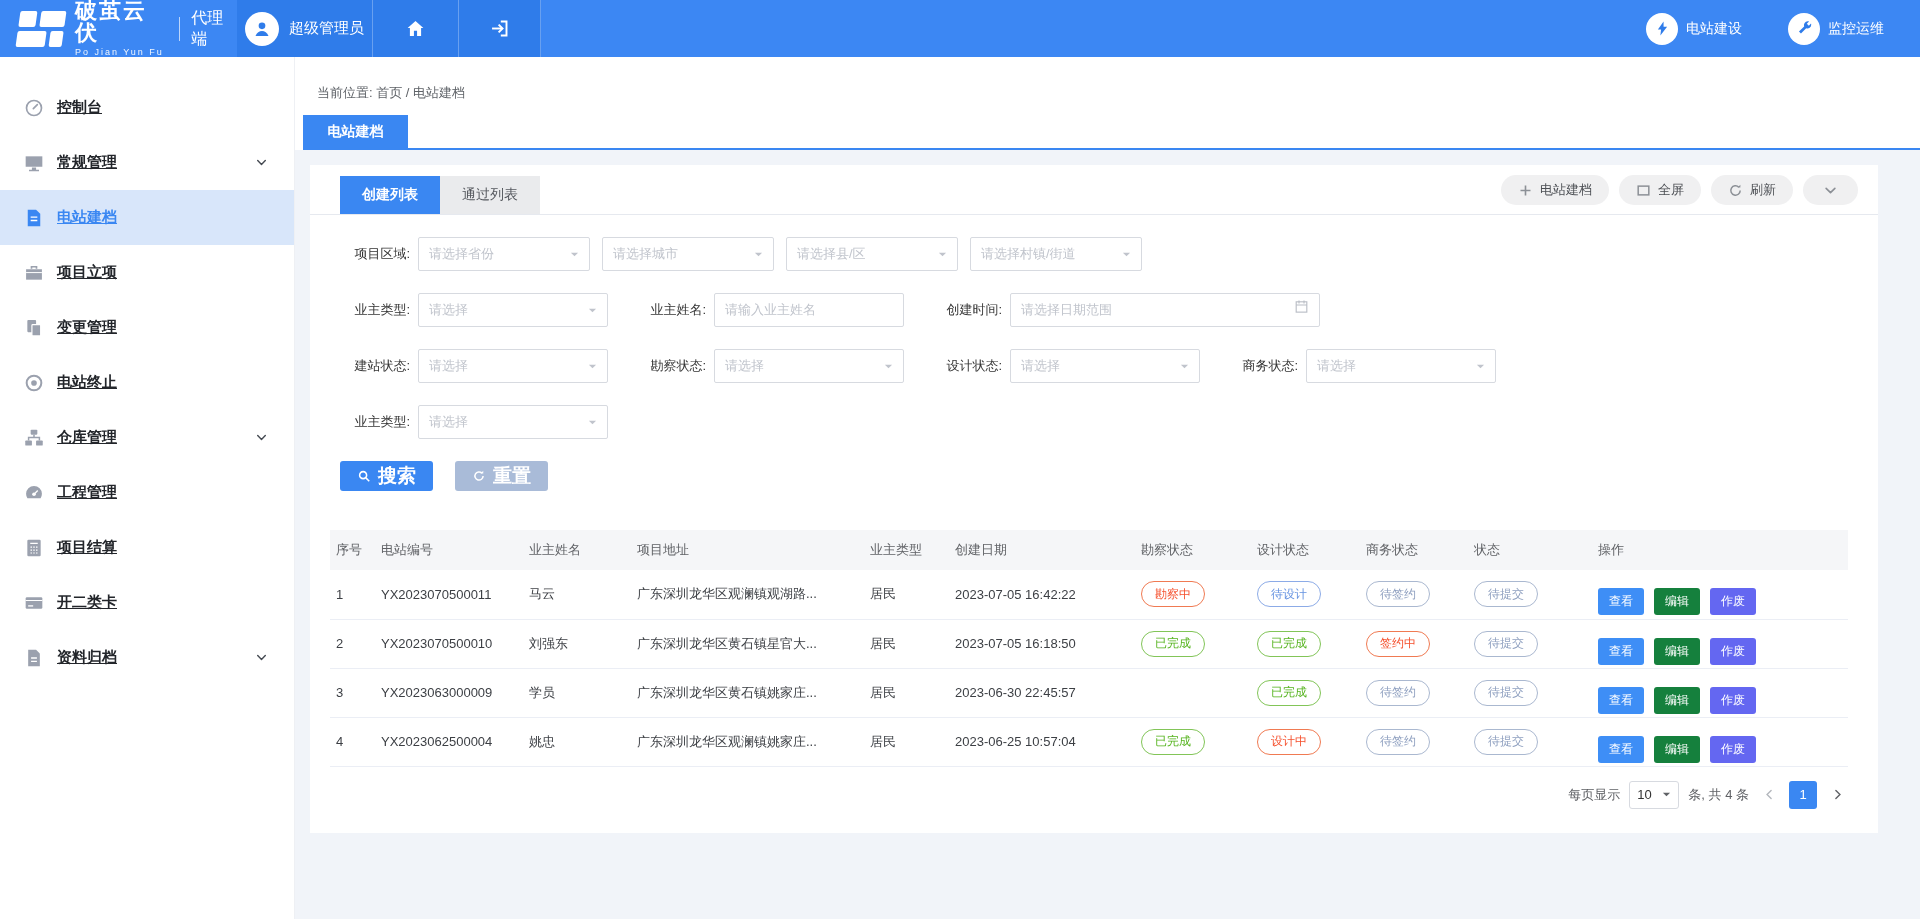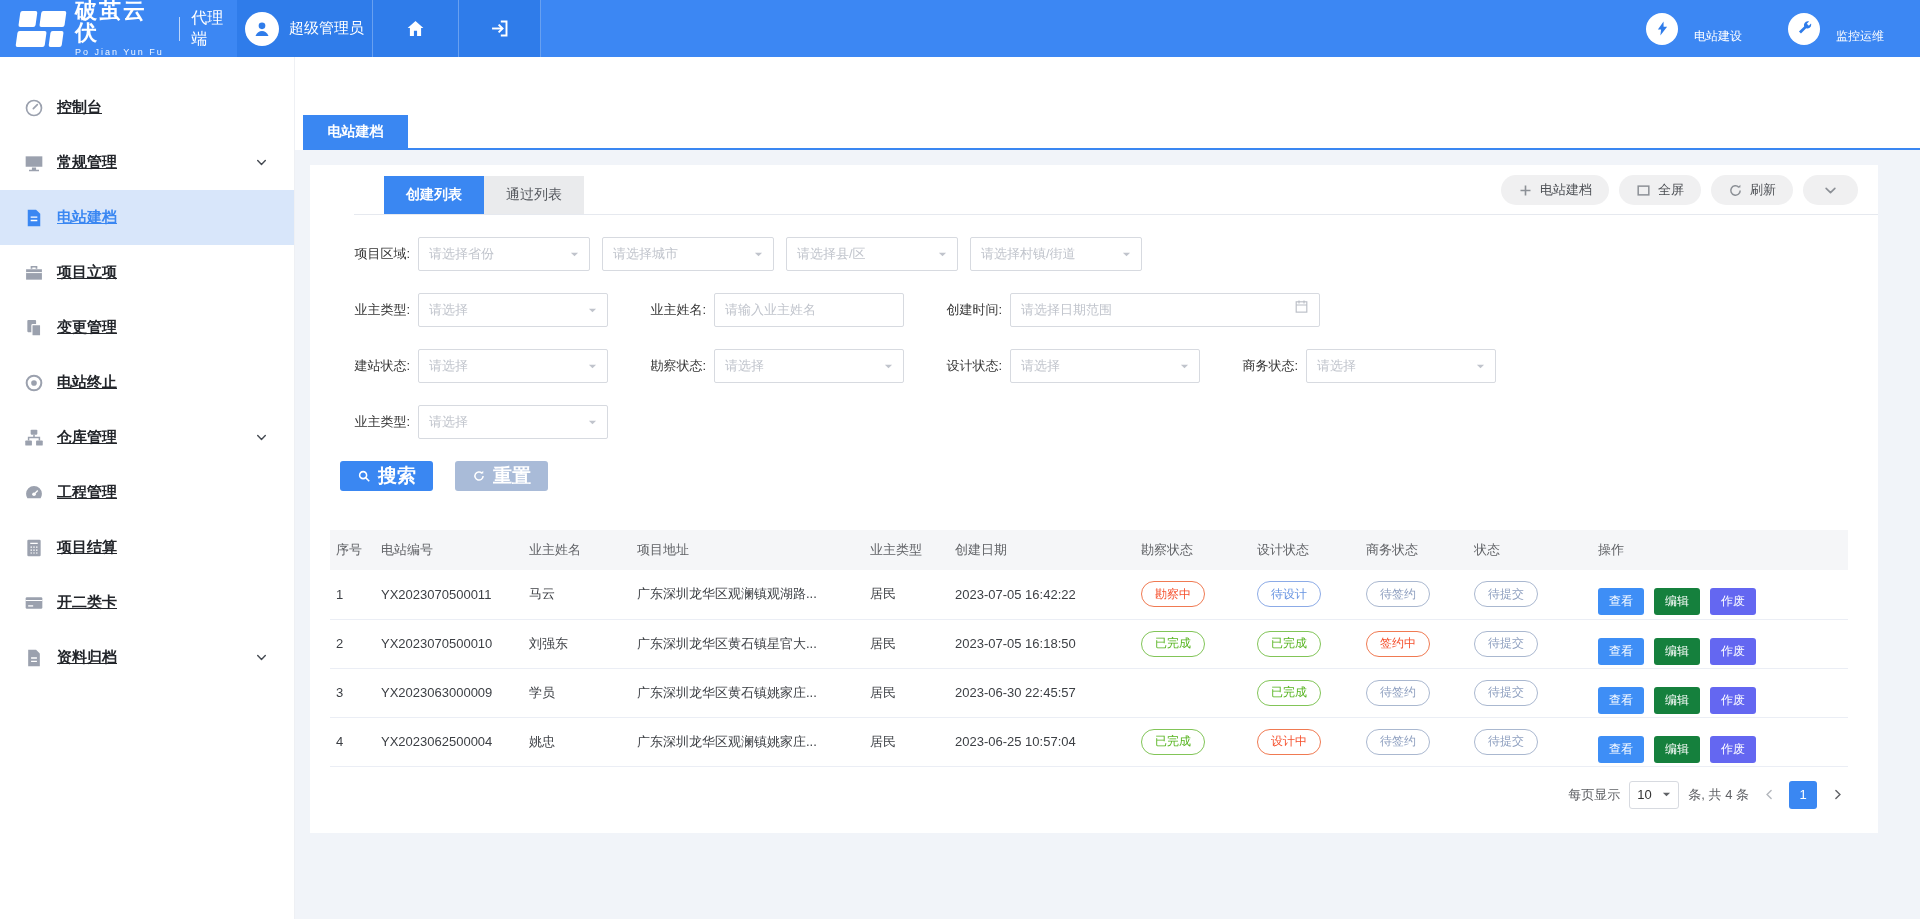--- a/index.html
+++ b/index.html
@@ -28,21 +28,21 @@
   .brand-portal { font-size:16px; }
   .tb-seg { background:#2f7cea; display:flex; align-items:center; justify-content:center;
     border-right:1px solid rgba(255,255,255,.28); cursor:pointer; }
   .tb-user { width:136px; gap:10px; padding:0 10px; }
   .avatar { width:34px; height:34px; border-radius:50%; background:#fff; color:#2f7cea;
     display:flex; align-items:center; justify-content:center; flex:none; }
   .tb-user-label { font-size:15px; white-space:nowrap; }
   .tb-home  { width:86px; }
   .tb-logout{ width:82px; }
   .tb-right { margin-left:auto; display:flex; align-items:center; gap:46px; padding-right:36px; }
-  .tb-right .tbr-item { display:flex; align-items:flex-end; gap:16px; font-size:12px; cursor:pointer; }
+  .tb-right .tbr-item { display:flex; align-items:center; gap:8px; font-size:14px; cursor:pointer; }
   .circle-icon { width:32px; height:32px; border-radius:50%; background:#fff; color:#2f7cea;
     display:flex; align-items:center; justify-content:center; flex:none; }
 
   
   .sidebar { position:absolute; top:57px; left:0; width:295px; bottom:0; background:#fff;
     border-right:1px solid #eef0f4; padding-top:23px; }
   .side-item { height:55px; display:flex; align-items:center; padding:0 26px 0 24px; gap:13px;
     font-size:15px; font-weight:bold; color:#23262b; cursor:pointer;text-decoration:underline; }
   .side-item .s-icon { width:20px; height:20px; color:#9ba1ae; flex:none; }
   .side-item .s-icon svg { width:20px; height:20px; }
@@ -56,21 +56,21 @@
   .breadcrumb { padding:27px 0 0 22px; font-size:13px; color:#5f6368; }
   .page-tab { position:absolute; left:8px; top:58px; width:105px; height:33px; background:#3a87f2;
     color:#fff; font-size:14px; display:flex; align-items:center; justify-content:center;
     font-weight:bold; cursor:pointer; }
   .blue-line { position:absolute; left:8px; right:0; top:91px; height:2px; background:#3a87f2; }
   .content { position:absolute; left:0; right:0; top:93px; bottom:0; background:#f1f4f9; }
   .card { position:absolute; left:15px; top:15px; width:1568px; height:668px; background:#fff; }
 
   
   .card-head { display:flex; align-items:flex-end; padding:12px 20px 0 30px; height:50px;
-    border-bottom:1px solid #e6e9ef;margin-left:44px; }
+    border-bottom:1px solid #e6e9ef; }
   .ptabs { display:flex; }
   .ptab { width:100px; height:38px; display:flex; align-items:center; justify-content:center;
     font-size:14px; background:#eaebed; color:#55585e; cursor:pointer; }
   .ptab.active { background:#3a87f2; color:#fff; font-weight:bold; }
   .toolbar { margin-left:auto; display:flex; gap:10px; align-items:center; padding-bottom:9px; }
   .pill { height:30px; border-radius:16px; background:#f0f0f1; color:#4c4f54; font-size:13px;
     display:flex; align-items:center; gap:7px; padding:0 17px; border:none; cursor:pointer; }
   .pill .p-icon { width:15px; height:15px; color:#8c9096; }
   .pill .p-icon svg { width:15px; height:15px; }
   .pill.icon-only { padding:0 20px; }
@@ -321,20 +321,21 @@
        <span class="s-label">资料归档</span>
        <span class="chev">
         <svg viewBox="0 0 24 24" width="13" height="13" fill="none" stroke="currentColor" stroke-width="2.6" stroke-linecap="round" stroke-linejoin="round">
           <path d="M5 8.5l7 7 7-7"></path>
         </svg>
       </span>
      </div>
   </div>
 
 <div class="main">
+  <div class="breadcrumb">当前位置: 首页 / 电站建档</div>
   <div class="page-tab">电站建档</div>
   <div class="blue-line"></div>
 
   <div class="content">
     <div class="card">
 
       <div class="card-head">
         <div class="ptabs">
           <div class="ptab active">创建列表</div>
           <div class="ptab">通过列表</div>

